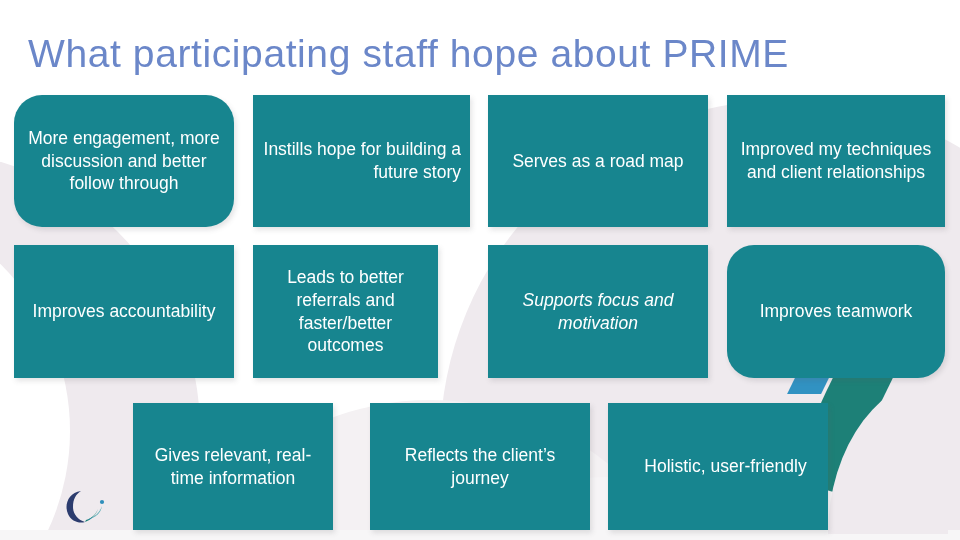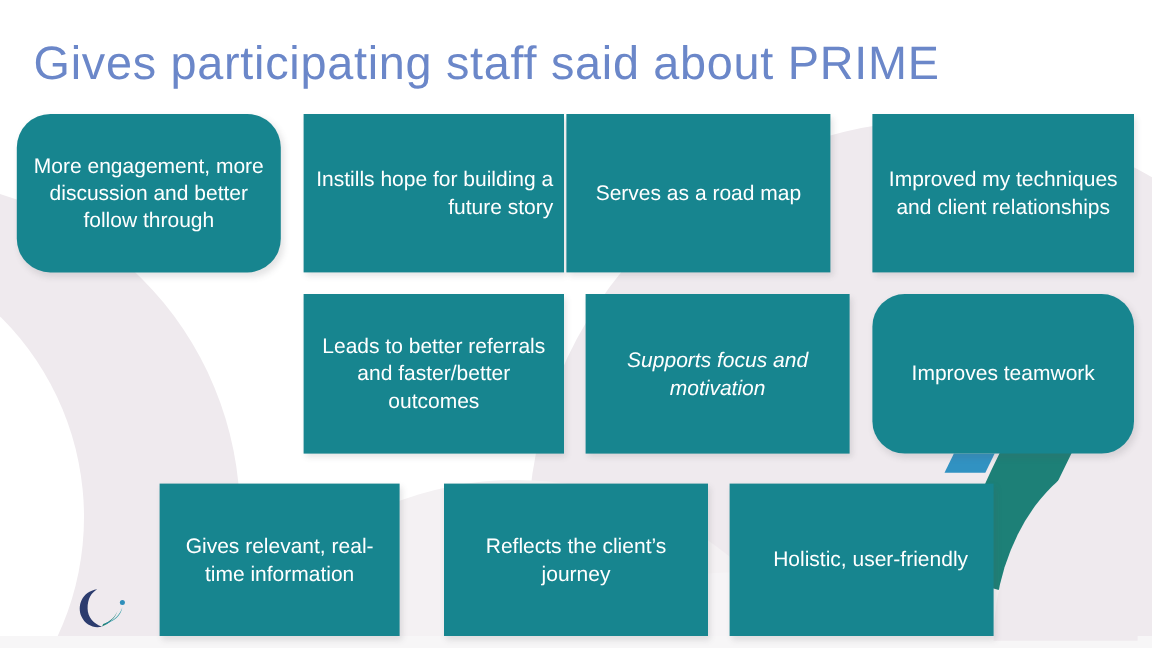--- a/index.html
+++ b/index.html
@@ -189,27 +189,27 @@
   }
   .card span {
     display: block;
     width: 100%;
   }
 
   
   .r1 { top: 95px; height: 132px; }
   .r1c1 { left: 14px;  width: 220px; border-radius: 28px; }
   .r1c2 { left: 253px; width: 217px; text-align: right; }
-  .r1c3 { left: 472px; width: 220px; }
+  .r1c3 { left: 488px; width: 220px; }
   .r1c4 { left: 727px; width: 218px; justify-content: flex-end; }
 
   
   .r2 { top: 245px; height: 133px; }
   .r2c1 { left: 14px;  width: 220px; }
-  .r2c2 { left: 253px; width: 217px; align-items: center; }
+  .r2c2 { left: 253px; width: 185px; align-items: center; }
   .r2c3 { left: 488px; width: 220px; font-style: italic; }
   .r2c4 { left: 727px; width: 218px; border-radius: 27px; }
 
   
   .r3 { top: 403px; height: 127px; }
   .r3c1 { left: 133px; width: 200px; }
   .r3c2 { left: 370px; width: 220px; }
   .r3c3 { left: 608px; width: 220px; padding-left: 24px; }
 </style>
 </head>
@@ -234,35 +234,38 @@
   </div>
 
   <svg class="logo" viewBox="0 0 52 40" aria-hidden="true">
     <path d="M23 4 C10 6, 6 18, 10 27 C13 34, 21 37, 27 35 C20 33, 15 27, 15 20 C15 12, 18 7, 23 4 Z" fill="#2c3c6e"></path>
     <path d="M27 35 C33 33, 38 28, 40 22 C38 27, 34 31, 28 33 Z" fill="#1d8077"></path>
     <path d="M30 33 C36 31, 41 26, 43 20 C41 26, 37 30, 31 32 Z" fill="#2f8fbb"></path>
     <path d="M33 31 C38 29, 42 25, 44 19 C43 25, 39 29, 34 31 Z" fill="#3aa0a8"></path>
     <circle cx="44" cy="15" r="2.1" fill="#2f8fbb"></circle>
   </svg>
 
-  <div class="slide-title">Gives participating staff said about PRIME</div>
+  <div class="slide-title">What participating staff hope about PRIME</div>
 
   <div class="card r1 r1c1">
     <span>More engagement, more discussion and better follow through</span>
   </div>
   <div class="card r1 r1c2">
     <span>Instills hope for building a future story</span>
   </div>
   <div class="card r1 r1c3">
     <span>Serves as a road map</span>
   </div>
   <div class="card r1 r1c4">
     <span>Improved my techniques and client relationships</span>
   </div>
 
+  <div class="card r2 r2c1">
+    <span>Improves accountability</span>
+  </div>
   <div class="card r2 r2c2">
     <span>Leads to better referrals and faster/better outcomes</span>
   </div>
   <div class="card r2 r2c3">
     <span>Supports focus and motivation</span>
   </div>
   <div class="card r2 r2c4">
     <span>Improves teamwork</span>
   </div>
 

